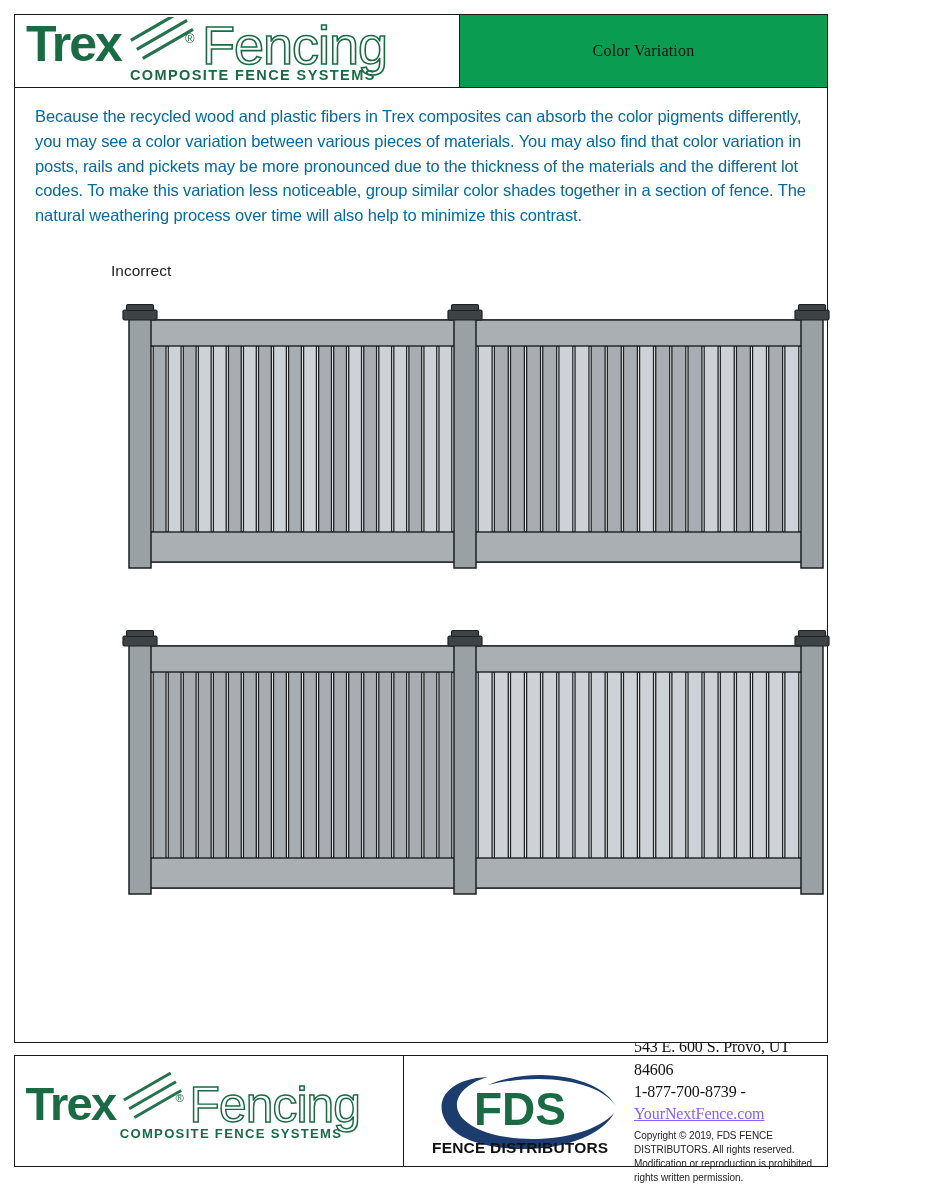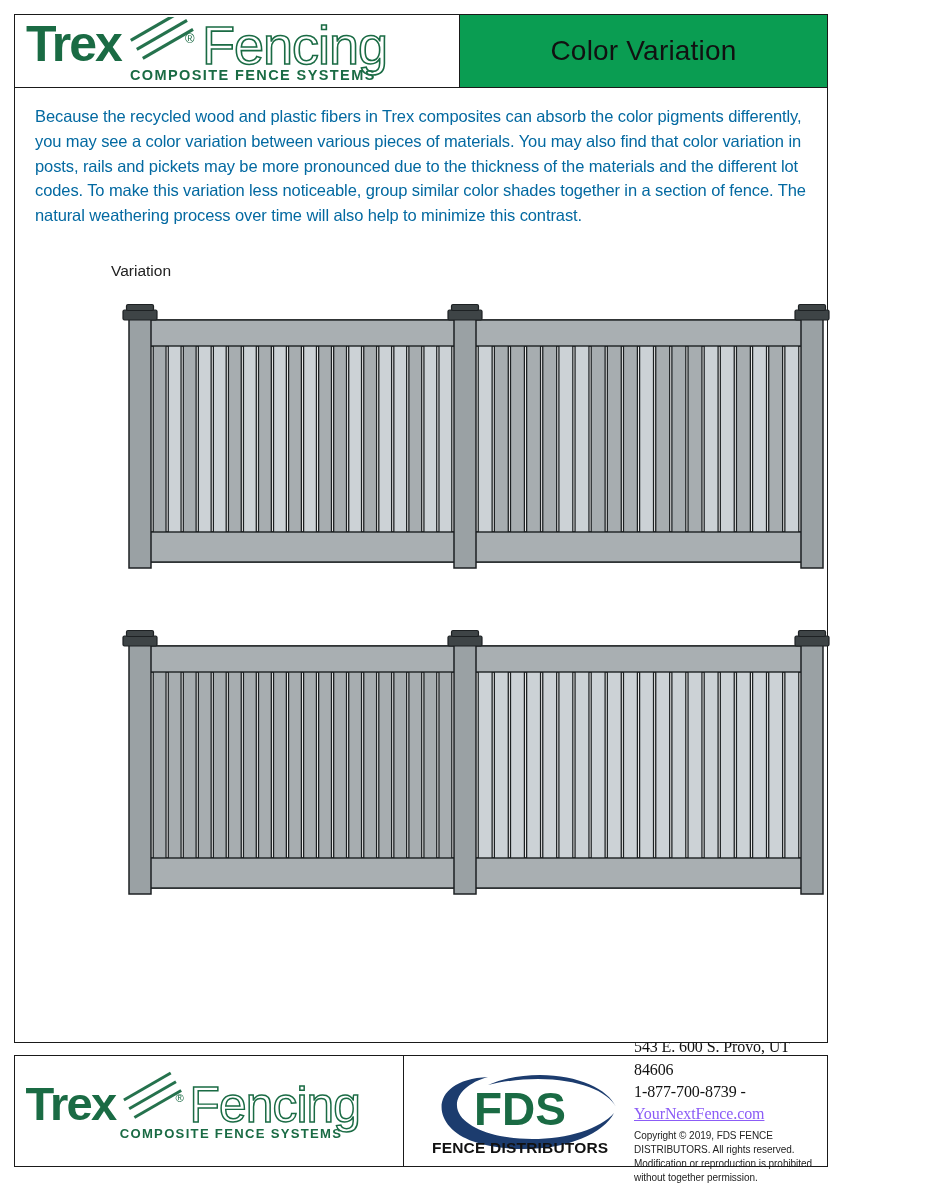--- a/index.html
+++ b/index.html
@@ -36,24 +36,24 @@
     overflow: hidden;
   }
   .header-title-cell {
     flex: 1 1 auto;
     background: #0a9d52;
     display: flex;
     align-items: center;
     justify-content: center;
   }
   .header-title {
-    font-size: 28px;
+    font-size: 16px;
     color: #111111;
     letter-spacing: .2px;
-    font-family: Liberation Sans, sans-serif;
+    font-family: Liberation Serif, serif;
   }
 
   
   .trex-logo { display: block; }
 
   
   .body-frame {
     border: 1.5px solid #1a1a1a;
     border-top: none;
     height: 955px;
@@ -160,21 +160,21 @@
     <div class="header-title-cell">
       <span class="header-title">Color Variation</span>
     </div>
   </div>
 
   <div class="body-frame">
 
     <p class="intro-text">Because the recycled wood and plastic fibers in Trex composites can absorb the color pigments differently, you may see a color variation between various pieces of materials. You may also find that color variation in posts, rails and pickets may be more pronounced due to the thickness of the materials and the different lot codes. To make this variation less noticeable, group similar color shades together in a section of fence. The natural weathering process over time will also help to minimize this contrast.</p>
 
     <div class="fence-block" style="margin-top:34px;">
-      <div class="example-label">Variation</div>
+      <div class="example-label">Incorrect</div>
       <div class="fence-wrap">
         <svg id="fence-0" width="893" height="300" viewBox="0 0 893 300">
             <rect x="118" y="40" width="307" height="26" fill="#a9afb2" stroke="#1d2123" stroke-width="1.4"></rect>
             <rect x="118" y="252" width="307" height="30" fill="#a9afb2" stroke="#1d2123" stroke-width="1.4"></rect>
             <rect x="443" y="40" width="329" height="26" fill="#a9afb2" stroke="#1d2123" stroke-width="1.4"></rect>
             <rect x="443" y="252" width="329" height="30" fill="#a9afb2" stroke="#1d2123" stroke-width="1.4"></rect>
             <rect x="122.2" y="64" width="12.84" height="190" fill="#a7adb0" stroke="#1d2123" stroke-width="1.3"></rect>
             <rect x="137.24" y="64" width="12.84" height="190" fill="#ccd2d6" stroke="#1d2123" stroke-width="1.3"></rect>
             <rect x="152.28" y="64" width="12.84" height="190" fill="#a7adb0" stroke="#1d2123" stroke-width="1.3"></rect>
             <rect x="167.32" y="64" width="12.84" height="190" fill="#ccd2d6" stroke="#1d2123" stroke-width="1.3"></rect>
@@ -328,19 +328,19 @@
           <text x="4" y="90" font-family="Liberation Sans, sans-serif" font-size="15.5" font-weight="bold" fill="#111" letter-spacing="0.2">FENCE DISTRIBUTORS</text>
         </svg>
       </div>
 
       <div class="contact-block">
         <div class="contact-line">543 E. 600 S.  Provo, UT  84606</div>
         <div class="contact-line">
           <span>1-877-700-8739 - </span><a class="contact-link" href="#">YourNextFence.com</a>
         </div>
         <div class="copyright">Copyright © 2019, FDS FENCE DISTRIBUTORS. All rights reserved.</div>
-        <div class="copyright" style="margin-top:0;">Modification or reproduction is prohibited without together permission.</div>
+        <div class="copyright" style="margin-top:0;">Modification or reproduction is prohibited rights written permission.</div>
       </div>
 
     </div>
   </div>
 
 </div>
 
 </body></html>

